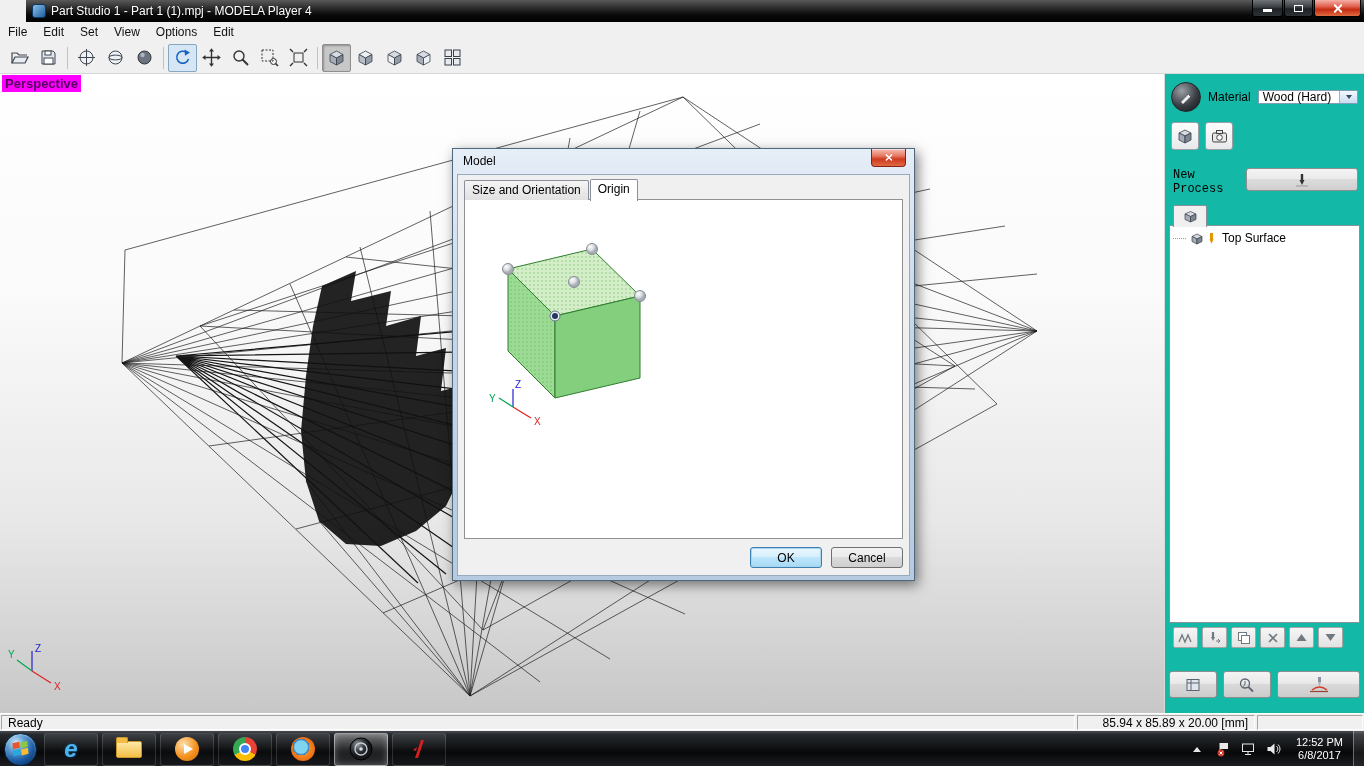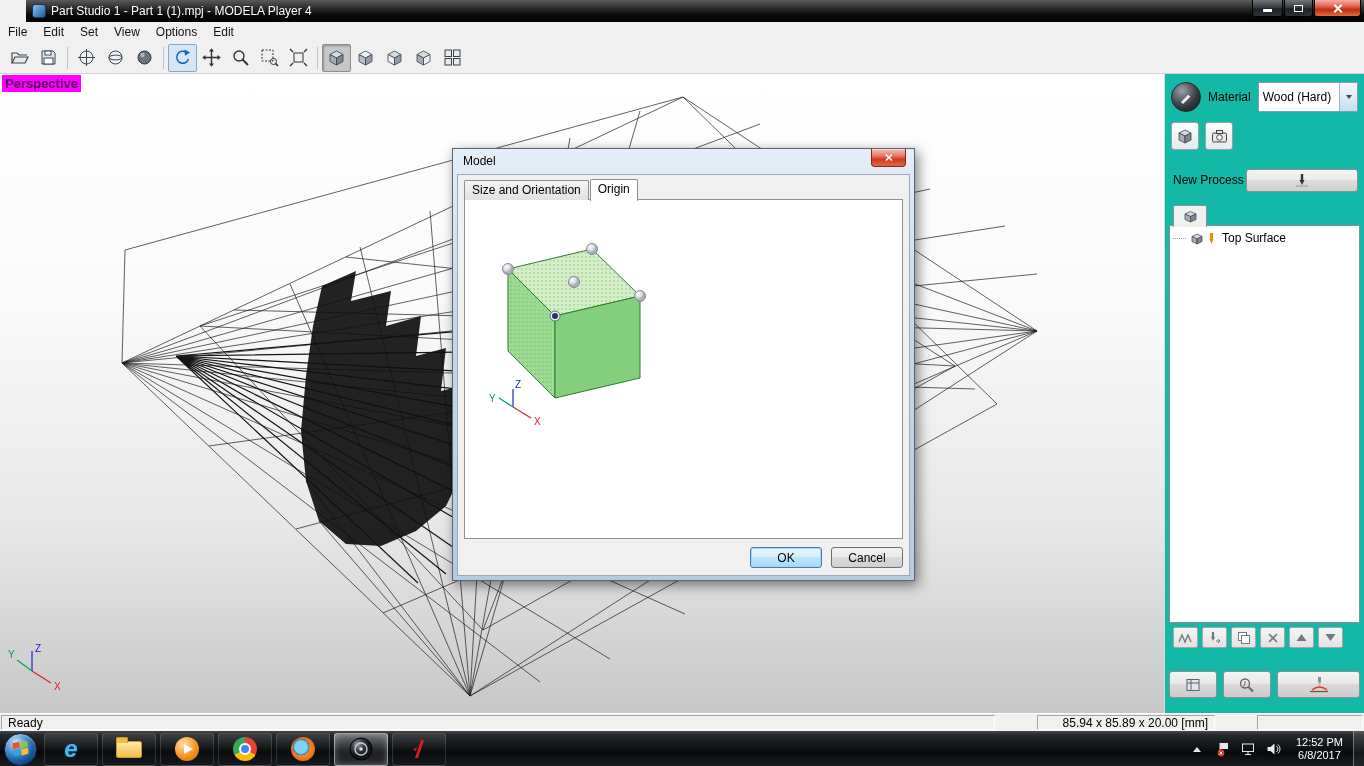--- a/index.html
+++ b/index.html
@@ -34,27 +34,27 @@
   .main{display:flex;height:639px;}
   .viewport{width:1164px;height:639px;position:relative;background:linear-gradient(180deg,#ffffff 0%,#fafafa 35%,#e8e8e8 70%,#c7c7c7 100%);overflow:hidden;}
   .persp{position:absolute;left:2px;top:1px;background:#ff00ff;color:#52005c;font-weight:bold;font-size:13px;line-height:17px;padding:0 3px;z-index:3;}
   .wire{position:absolute;left:0;top:0;}
   .vp-axis{position:absolute;left:6px;bottom:22px;}
 
   
   .sidebar{width:200px;background:#14b8a6;border-left:1px solid #dadada;position:relative;font-size:12px;box-sizing:border-box;}
   .mat-row{position:absolute;top:8px;left:6px;right:6px;height:30px;display:flex;align-items:center;gap:7px;}
   .round-btn{width:30px;height:30px;border-radius:50%;background:radial-gradient(circle at 35% 28%,#9aa0a6,#3a3e44 55%,#101215);border:1px solid #23262a;display:flex;align-items:center;justify-content:center;box-sizing:border-box;}
-  .combo{flex:1;height:30px;border:1px solid #7f9db9;background:#fff;display:flex;align-items:center;box-sizing:border-box;}
+  .combo{flex:1;height:14px;border:1px solid #7f9db9;background:#fff;display:flex;align-items:center;box-sizing:border-box;}
   .combo-text{flex:1;padding-left:4px;white-space:nowrap;overflow:hidden;}
   .combo-arrow{width:17px;height:100%;background:linear-gradient(#f3f9fe,#c9ddf1);border-left:1px solid #9ab4cc;display:flex;align-items:center;justify-content:center;}
   .tri-down{width:0;height:0;border-left:3.5px solid transparent;border-right:3.5px solid transparent;border-top:4.5px solid #35485c;}
   .io-row{position:absolute;top:48px;left:6px;height:28px;display:flex;gap:6px;}
   .sq-btn{width:28px;height:28px;border:1px solid #9aa0a6;border-radius:3px;background:linear-gradient(#fdfdfd,#e7e9eb);display:flex;align-items:center;justify-content:center;box-sizing:border-box;}
-  .np-row{position:absolute;top:94px;left:8px;right:6px;height:24px;display:flex;align-items:center;}
+  .np-row{position:absolute;top:94px;left:8px;right:6px;height:24px;display:flex;align-items:flex-start;font-family:Liberation Mono, monospace;}
   .np-label{flex:1;}
   .np-btn{width:112px;height:23px;border:1px solid #8e8f8f;border-radius:3px;background:linear-gradient(#f4f4f4,#ebebeb 45%,#dcdcdc 50%,#cfcfcf);display:flex;align-items:center;justify-content:center;box-sizing:border-box;}
   .proc-tab{position:absolute;top:131px;left:8px;width:32px;height:21px;border:1px solid #8a9097;border-bottom:none;border-radius:2px 2px 0 0;background:#f0f0f0;display:flex;align-items:center;justify-content:center;z-index:2;}
   .tree{position:absolute;top:151px;left:4px;right:4px;height:398px;background:#fff;border:1px solid #8a9097;box-sizing:border-box;}
   .tree-item{display:flex;align-items:center;padding:5px 2px 0 3px;gap:2px;}
   .branch{width:13px;border-bottom:1px dotted #9a9a9a;height:1px;margin-right:2px;}
   .tree-label{margin-left:3px;}
   .small-btns{position:absolute;top:553px;left:8px;right:6px;height:22px;display:flex;gap:4px;}
   .mini-btn{width:25px;height:21px;border:1px solid #a6a6a6;border-radius:2px;background:linear-gradient(#f6f6f6,#e2e2e2);display:flex;align-items:center;justify-content:center;box-sizing:border-box;}
   .bottom-btns{position:absolute;top:597px;left:4px;right:4px;height:28px;display:flex;gap:6px;}
@@ -69,21 +69,21 @@
   .tabs{position:absolute;left:6px;top:4px;height:21px;display:flex;align-items:flex-end;z-index:2;}
   .tab{font-size:12px;padding:2px 7px 3px;border:1px solid #8b8f98;border-bottom:none;border-radius:2px 2px 0 0;background:linear-gradient(#f4f4f4,#e1e1e1);margin-right:1px;}
   .tab.active{background:#fff;padding-bottom:5px;margin-bottom:-1px;}
   .tab-page{position:absolute;left:6px;top:24px;width:439px;height:340px;background:#fff;border:1px solid #919191;z-index:1;box-sizing:border-box;}
   .dlg-btns{position:absolute;right:6px;top:372px;display:flex;gap:9px;}
   .dlg-btn{width:72px;height:21px;font-size:12px;display:flex;align-items:center;justify-content:center;border-radius:3px;box-sizing:border-box;}
   .btn-cancel{border:1px solid #707070;background:linear-gradient(#f2f2f2,#ebebeb 45%,#dbdbdb 50%,#cfcfcf);}
   .btn-ok{border:1px solid #3c7fb1;box-shadow:inset 0 0 0 1px #a9d4ef;background:linear-gradient(#eaf6fd,#d7effc 45%,#bde6fd 50%,#a6d9f4);}
 
   
-  .statusbar{height:18px;background:#f0f0f0;display:flex;font-size:12px;align-items:stretch;border-top:1px solid #fff;box-sizing:border-box;gap:40px;}
+  .statusbar{height:18px;background:#f0f0f0;display:flex;font-size:12px;align-items:stretch;border-top:1px solid #fff;box-sizing:border-box;}
   .sb-cell{border:1px solid;border-color:#a5a5a5 #fdfdfd #fdfdfd #a5a5a5;margin:1px;display:flex;align-items:center;padding:0 6px;box-sizing:border-box;}
   .sb-msg{flex:1;}
   .sb-dim{width:178px;justify-content:flex-end;padding-left:8px;}
   .sb-end{width:106px;}
 
   
   .taskbar{height:36px;background:linear-gradient(#474b50 0%,#26292d 10%,#101214 45%,#07080a 60%,#1c1f23 100%);display:flex;align-items:center;}
   .start-orb{width:33px;height:33px;margin:0 7px 0 4px;border-radius:50%;background:radial-gradient(circle at 35% 28%,#d3e8fa 0%,#62a2d6 28%,#1f5fa8 58%,#0c3a74 82%,#082a57 100%);border:1px solid #0a2747;display:flex;align-items:center;justify-content:center;box-shadow:inset 0 1px 2px rgba(255,255,255,.55);box-sizing:border-box;}
   .flag{width:16px;height:14px;position:relative;transform:rotate(-6deg);}
   .flag div{position:absolute;width:7px;height:6px;transform:skewY(-7deg);}

